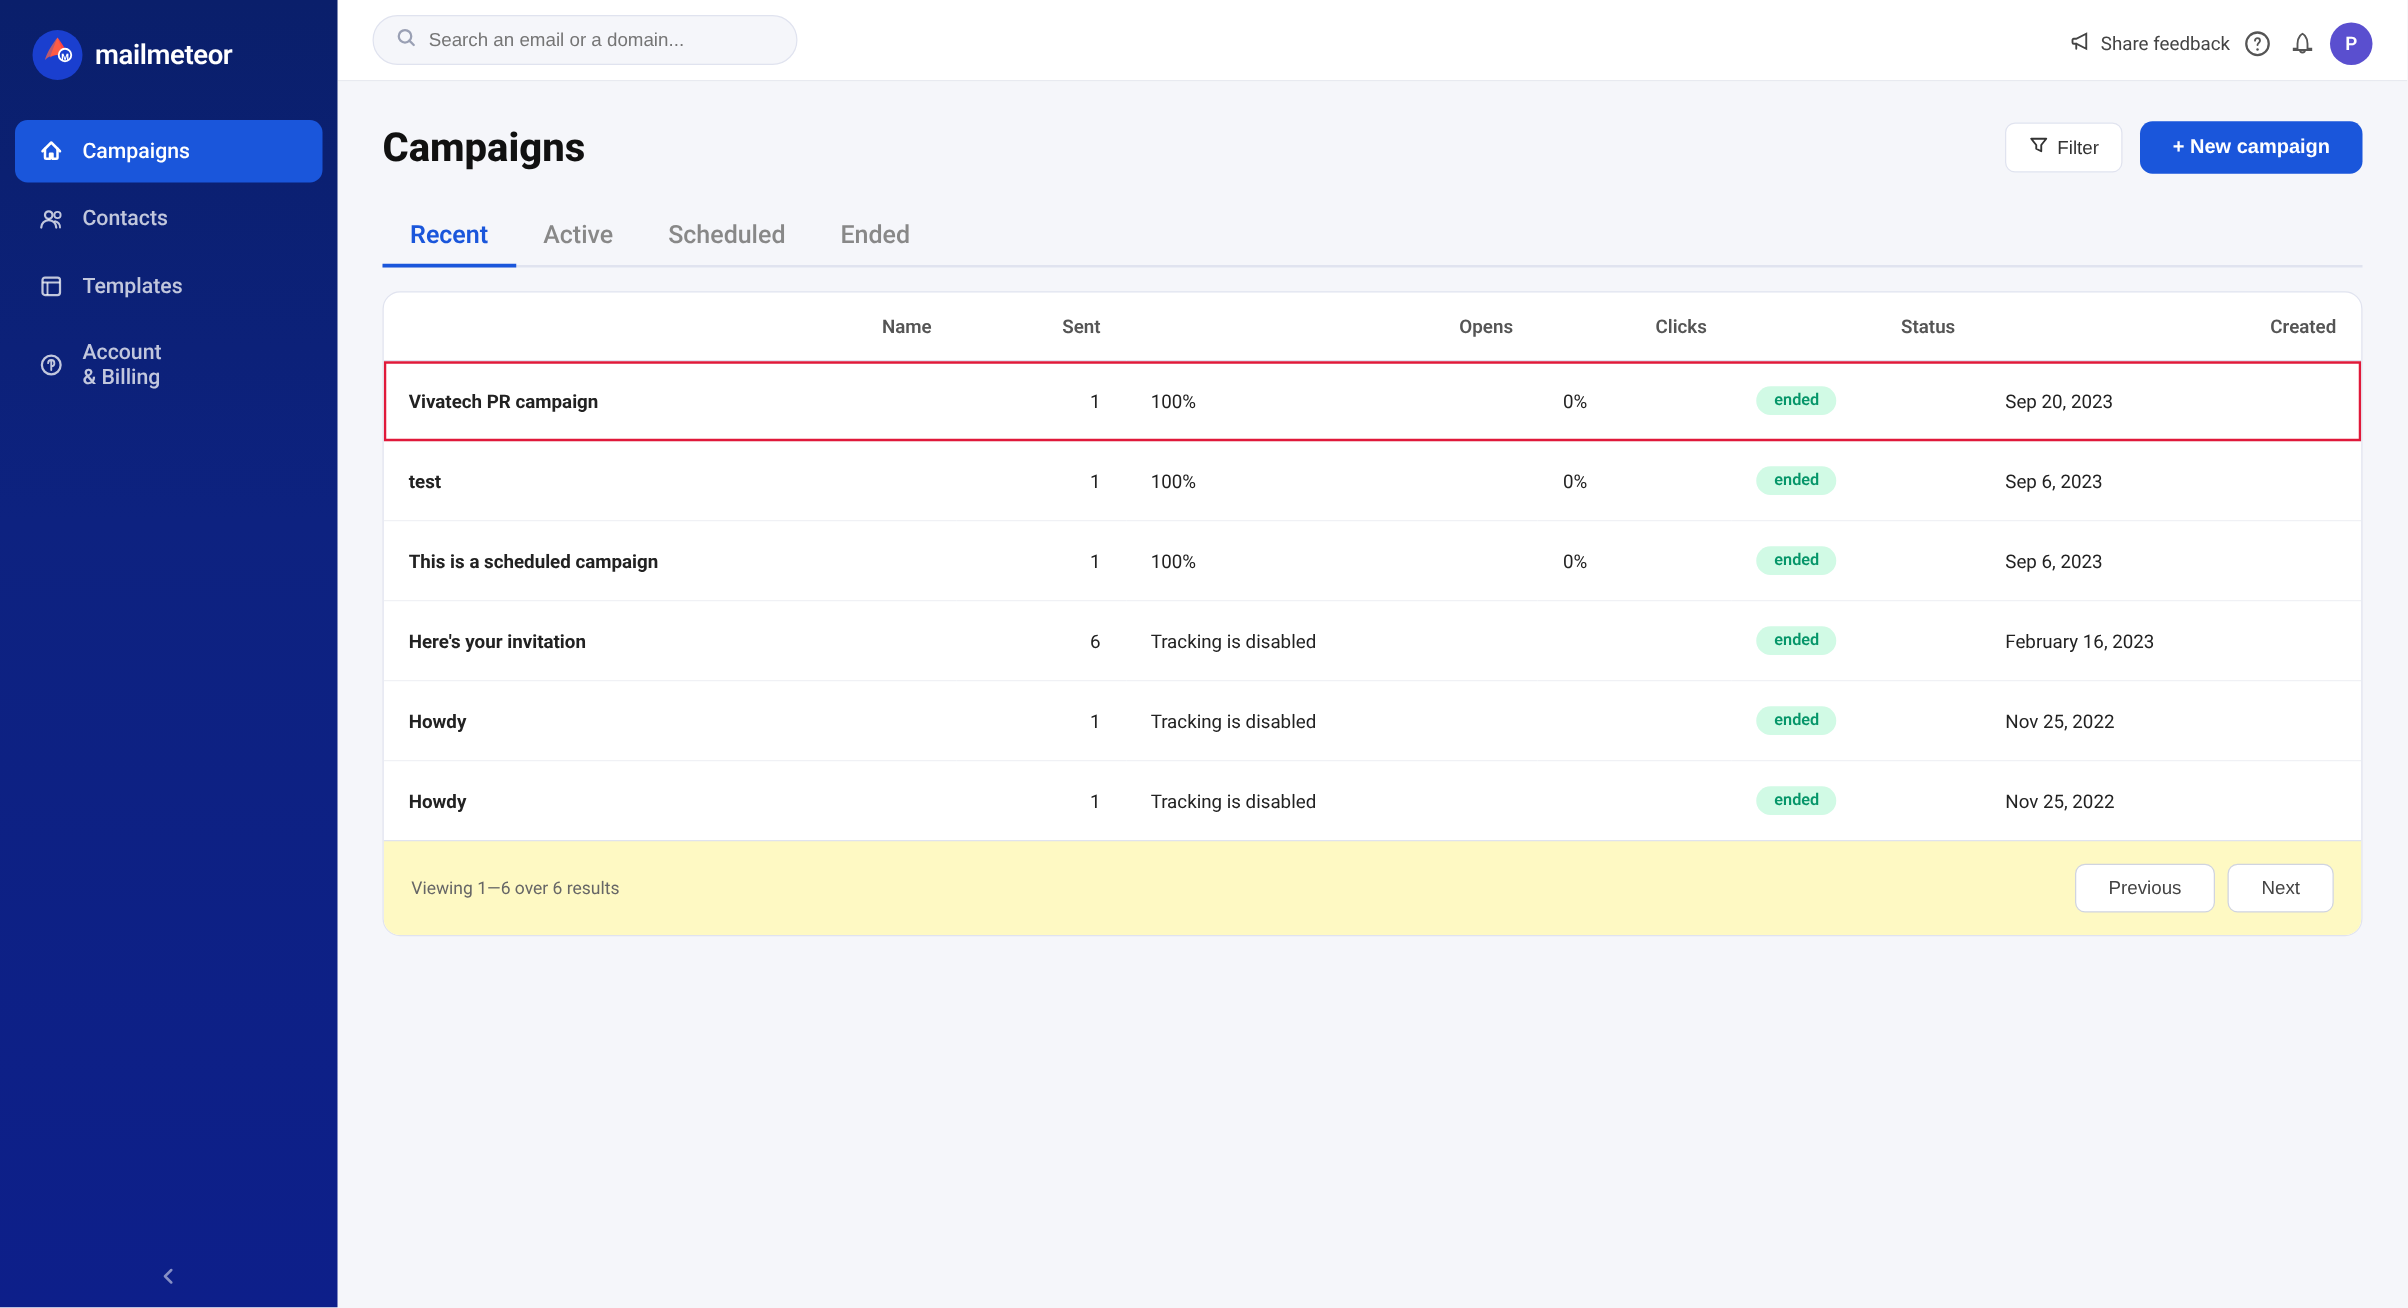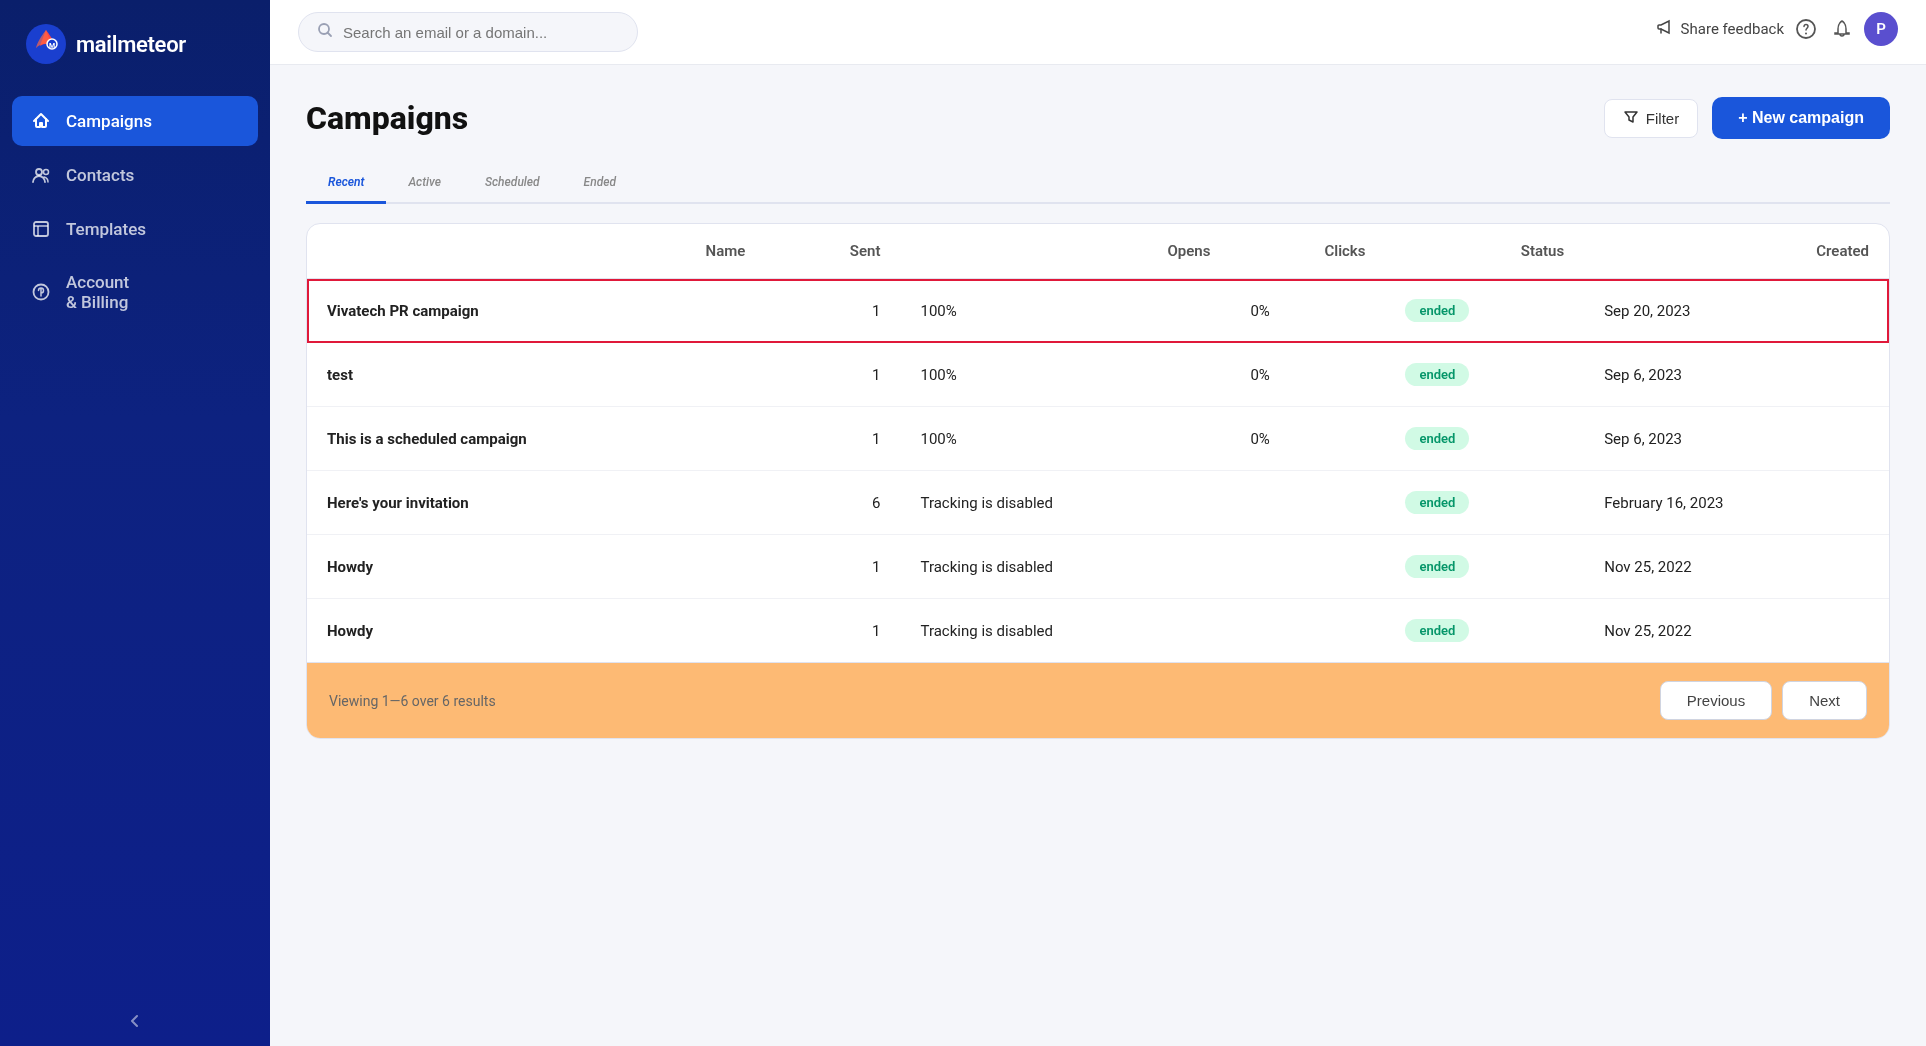--- a/index.html
+++ b/index.html
@@ -72,21 +72,21 @@
     .main {
       flex: 1;
       display: flex;
       flex-direction: column;
       overflow: hidden;
     }
 
     
     .topbar {
       display: flex;
-      align-items: flex-start;
+      align-items: flex-end;
       padding: 12px 28px;
       background: white;
       border-bottom: 1px solid #e8eaf0;
       gap: 16px;
     }
     .search-box {
       display: flex;
       align-items: center;
       gap: 10px;
       background: #f5f6fa;
@@ -194,28 +194,27 @@
 
     
     .tabs {
       display: flex;
       gap: 0;
       border-bottom: 2px solid #e0e3ef;
       margin-bottom: 0;
     }
     .tab {
       padding: 12px 22px;
-      font-size: 12px;
+      font-size: 20px;
       font-weight: 500;
       color: #888;
       cursor: pointer;
       border-bottom: 3px solid transparent;
       margin-bottom: -2px;
       transition: color 0.15s;
-      font-style: italic;
     }
     .tab.active {
       color: #1a56db;
       border-bottom: 3px solid #1a56db;
       font-weight: 600;
     }
 
     
     .table-container {
       background: white;
@@ -262,21 +261,21 @@
       font-weight: 600;
     }
 
     
     .table-footer {
       display: flex;
       align-items: center;
       justify-content: space-between;
       padding: 18px 22px;
       border-top: 1px solid #e0e3ef;
-      background: #fdba74;
+      background: #fef9c3;
     }
     .pagination-info {
       font-size: 14px;
       color: #666;
     }
     .pagination-btns {
       display: flex;
       gap: 10px;
     }
     .pagination-btn {

